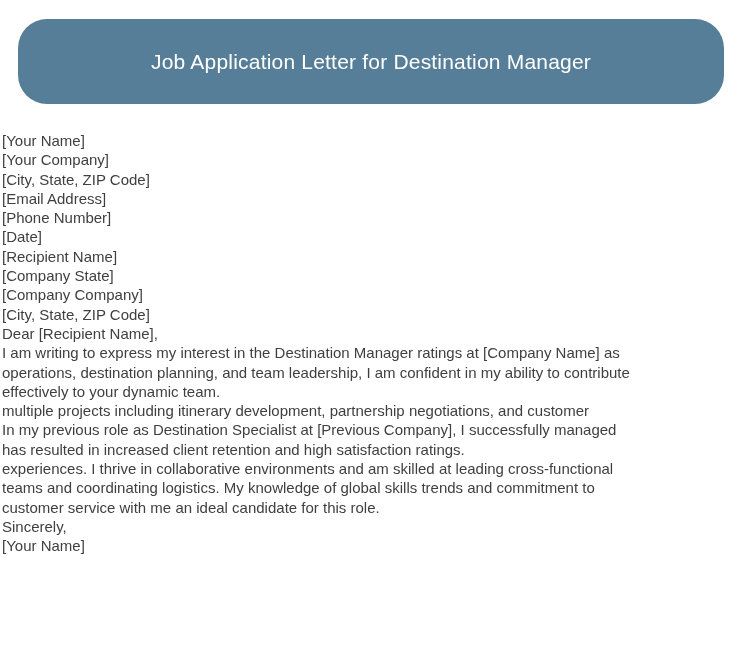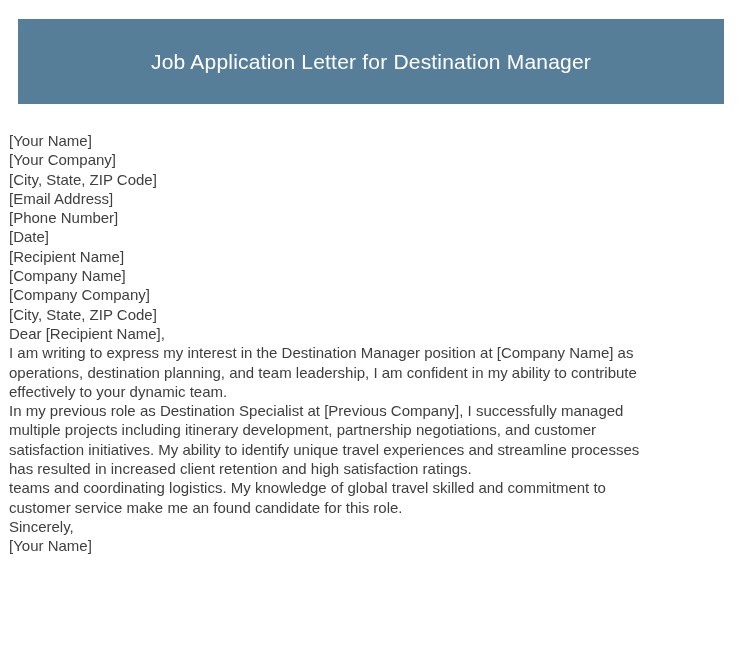--- a/index.html
+++ b/index.html
@@ -19,31 +19,32 @@
   .banner {
     position: absolute;
     left: 18px;
     top: 19px;
     width: 706px;
     height: 85px;
     background: var(--banner-bg, #567e99);
     display: flex;
     align-items: center;
     justify-content: center;
+    border-radius: 29px;
   }
   .title {
     color: var(--banner-fg, #ffffff);
     font-size: 21px;
     font-weight: 500;
     letter-spacing: 0.2px;
     white-space: nowrap;
   }
   .letter {
     position: absolute;
-    left: 9px;
+    left: 2px;
     top: 131px;
     width: 707px;
     color: var(--body-fg, #3f3f3f);
     font-size: 15px;
     line-height: 19.3px;
   }
   .letter .line {
     white-space: nowrap;
   }
 </style>
@@ -56,29 +57,29 @@
   </header>
 
   <main class="letter">
       <div class="line">[Your Name]</div>
       <div class="line">[Your Company]</div>
       <div class="line">[City, State, ZIP Code]</div>
       <div class="line">[Email Address]</div>
       <div class="line">[Phone Number]</div>
       <div class="line">[Date]</div>
       <div class="line">[Recipient Name]</div>
-      <div class="line">[Company Name]</div>
+      <div class="line">[Company State]</div>
       <div class="line">[Company Company]</div>
       <div class="line">[City, State, ZIP Code]</div>
       <div class="line">Dear [Recipient Name],</div>
-      <div class="line">I am writing to express my interest in the Destination Manager position at [Company Name] as</div>
+      <div class="line">I am writing to express my interest in the Destination Manager ratings at [Company Name] as</div>
       <div class="line">operations, destination planning, and team leadership, I am confident in my ability to contribute</div>
       <div class="line">effectively to your dynamic team.</div>
+      <div class="line">multiple projects including itinerary development, partnership negotiations, and customer</div>
       <div class="line">In my previous role as Destination Specialist at [Previous Company], I successfully managed</div>
-      <div class="line">multiple projects including itinerary development, partnership negotiations, and customer</div>
-      <div class="line">satisfaction initiatives. My ability to identify unique travel experiences and streamline processes</div>
       <div class="line">has resulted in increased client retention and high satisfaction ratings.</div>
-      <div class="line">teams and coordinating logistics. My knowledge of global travel skilled and commitment to</div>
-      <div class="line">customer service make me an found candidate for this role.</div>
+      <div class="line">experiences. I thrive in collaborative environments and am skilled at leading cross-functional</div>
+      <div class="line">teams and coordinating logistics. My knowledge of global skills trends and commitment to</div>
+      <div class="line">customer service with me an ideal candidate for this role.</div>
       <div class="line">Sincerely,</div>
       <div class="line">[Your Name]</div>
     </main>
 </div>
 
 </body></html>

